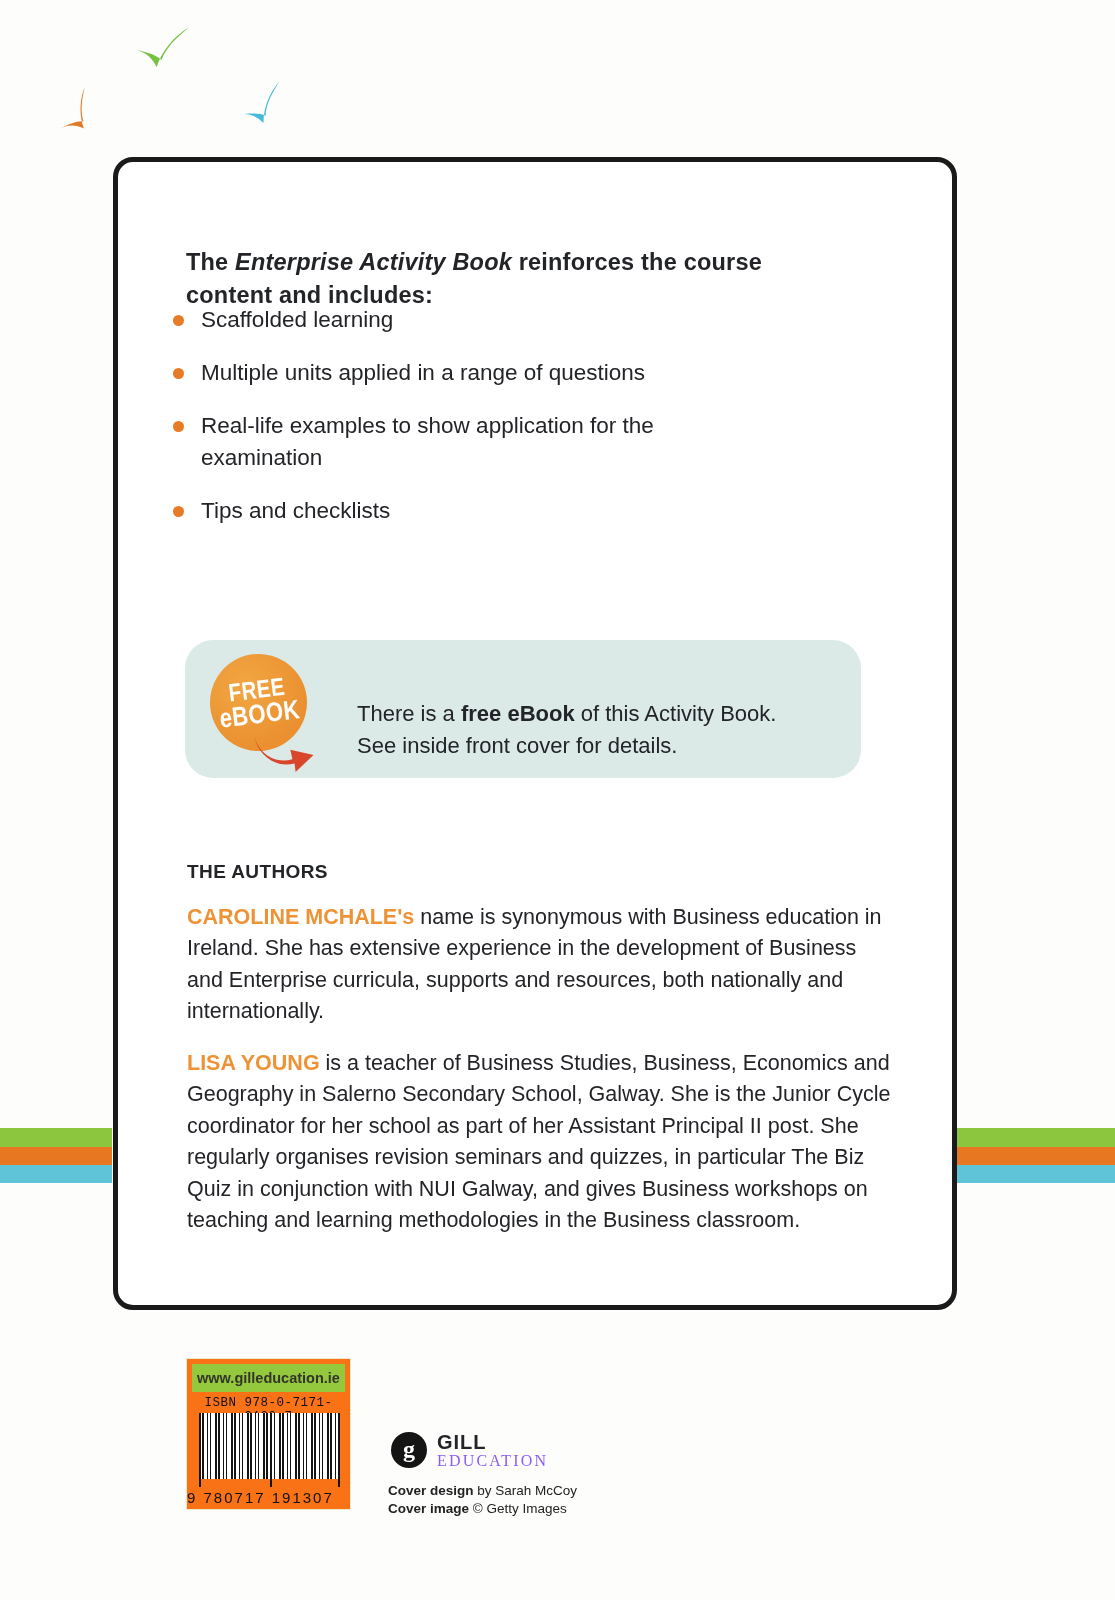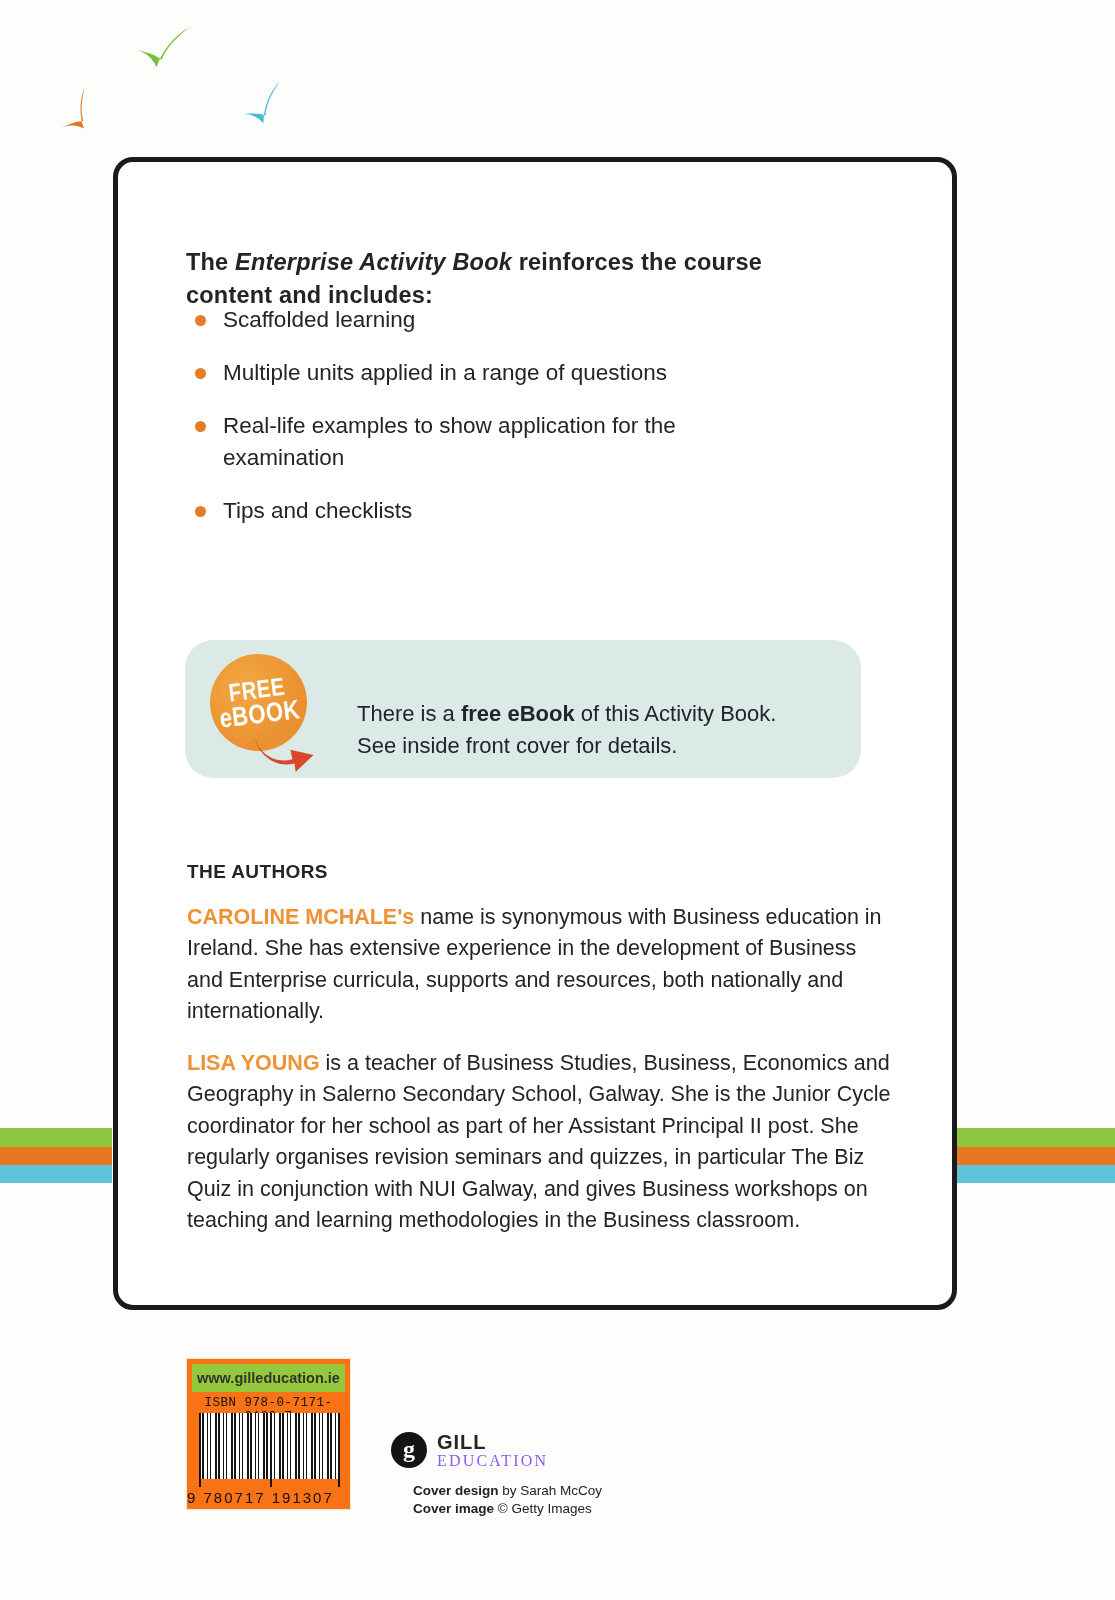--- a/index.html
+++ b/index.html
@@ -26,21 +26,21 @@
   
   .card{
     position:absolute;left:113px;top:157px;width:834px;height:1143px;
     background:#fff;border:5px solid var(--card-border);border-radius:20px;z-index:1;
   }
   .intro{
     position:absolute;left:68px;top:60px;width:620px;
     font-size:23.5px;line-height:33px;font-weight:600;letter-spacing:.2px;
   }
   .intro .book-title{font-weight:800;font-style:italic;}
-  .bullet-list{position:absolute;left:77px;top:142px;width:580px;list-style:none;margin:0;padding:0;}
+  .bullet-list{position:absolute;left:55px;top:142px;width:580px;list-style:none;margin:0;padding:0;}
   .bullet-list li{display:flex;margin-bottom:21px;}
   .bullet-dot{
     flex:0 0 auto;width:11px;height:11px;border-radius:50%;
     background:var(--accent-orange);margin:11px 17px 0 0;
   }
   .bullet-text{font-size:22.5px;line-height:32px;max-width:550px;}
   
   .ebook-box{
     position:absolute;left:67px;top:478px;width:676px;height:138px;
     background:var(--mint-box);border-radius:28px;
@@ -98,21 +98,21 @@
   .publisher{position:absolute;left:391px;top:1432px;z-index:2;display:flex;}
   .publisher-mark{
     width:36px;height:36px;border-radius:50%;background:#141414;color:#fff;
     display:flex;align-items:center;justify-content:center;
     font-family:"Liberation Serif", serif;font-size:24px;font-weight:700;padding-bottom:2px;box-sizing:border-box;
   }
   .publisher-text{margin-left:10px;}
   .publisher-name{font-size:20px;font-weight:800;letter-spacing:1px;line-height:20px;}
   .publisher-division{font-family:"Liberation Serif", serif;font-size:16px;letter-spacing:2.2px;line-height:18px;color:#8b5cf6;}
   .credits{position:absolute;left:388px;top:1482px;z-index:2;font-size:13.5px;line-height:18px;color:#222;}
-  .credits b{font-weight:800;margin-left:25px;}
+  .credits b{font-weight:800;}
 </style>
 </head>
 <body>
 
 <div class="bird" id="bird-orange">
   <svg viewBox="0 0 100 100">
       <path fill="var(--bird-orange)" d="M4 44 C20 44 36 52 46 70 C52 44 70 18 94 2 C72 22 58 40 53 58 C44 50 26 46 4 44 Z"></path>
     </svg>
 </div>
 <div class="bird" id="bird-green">

